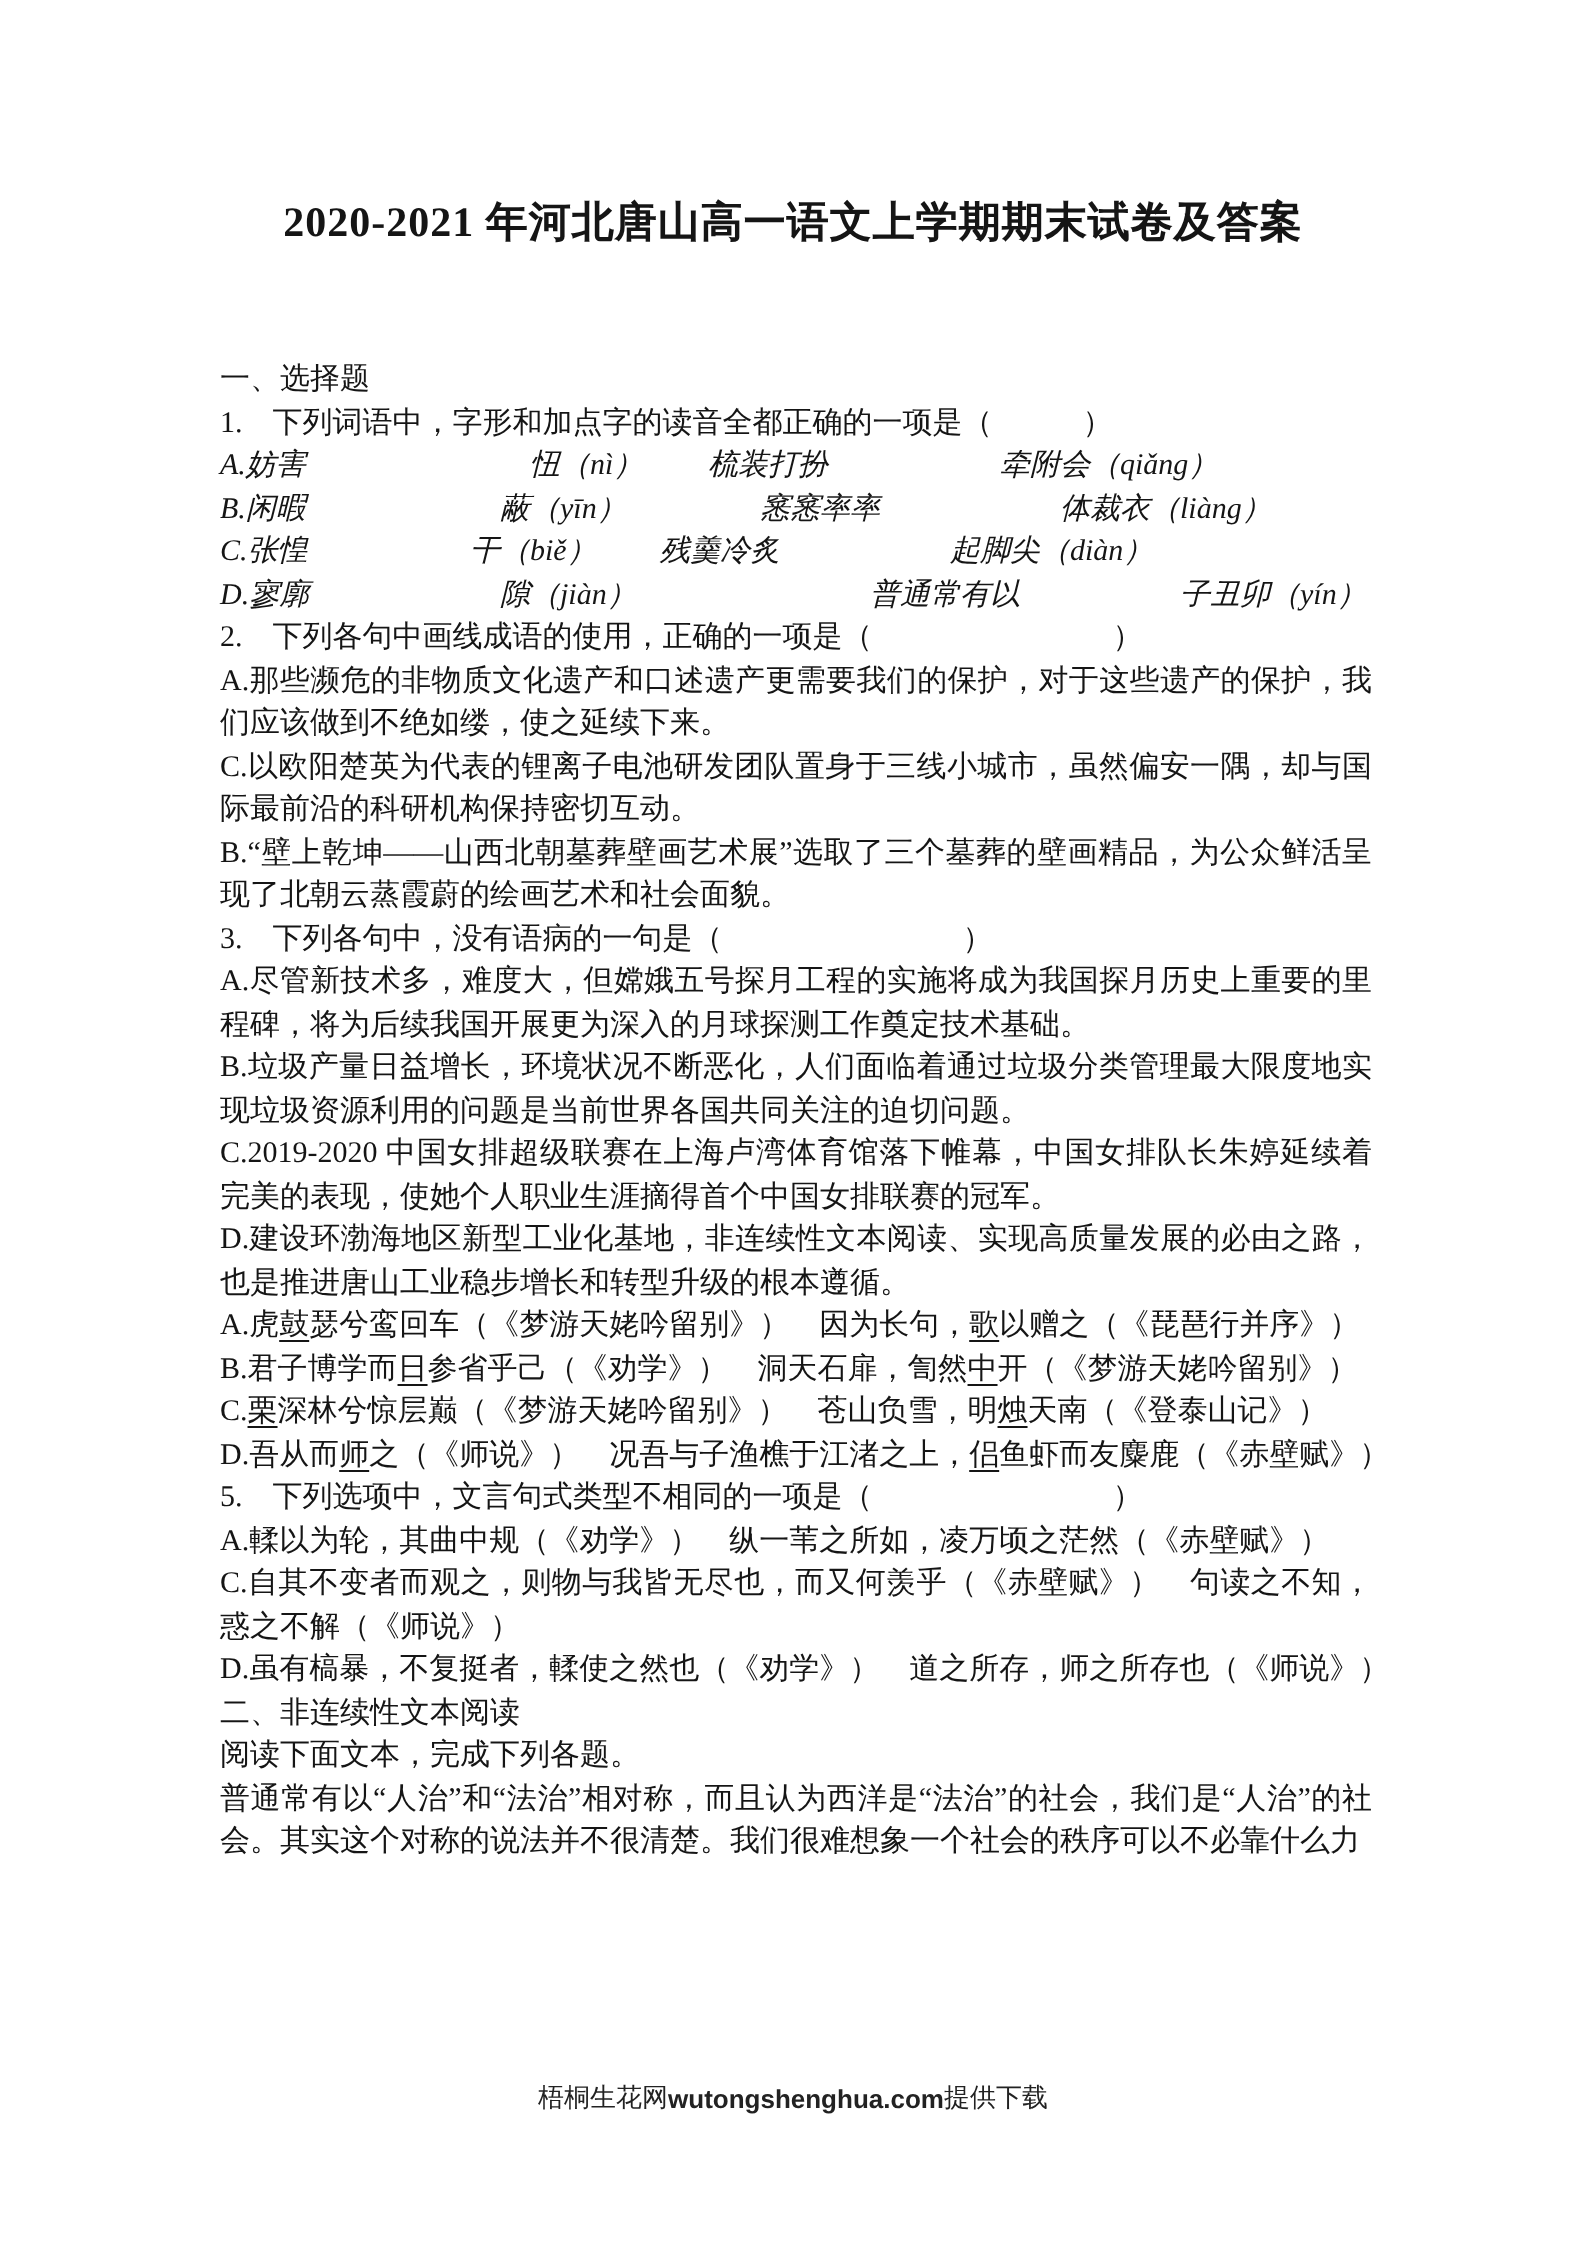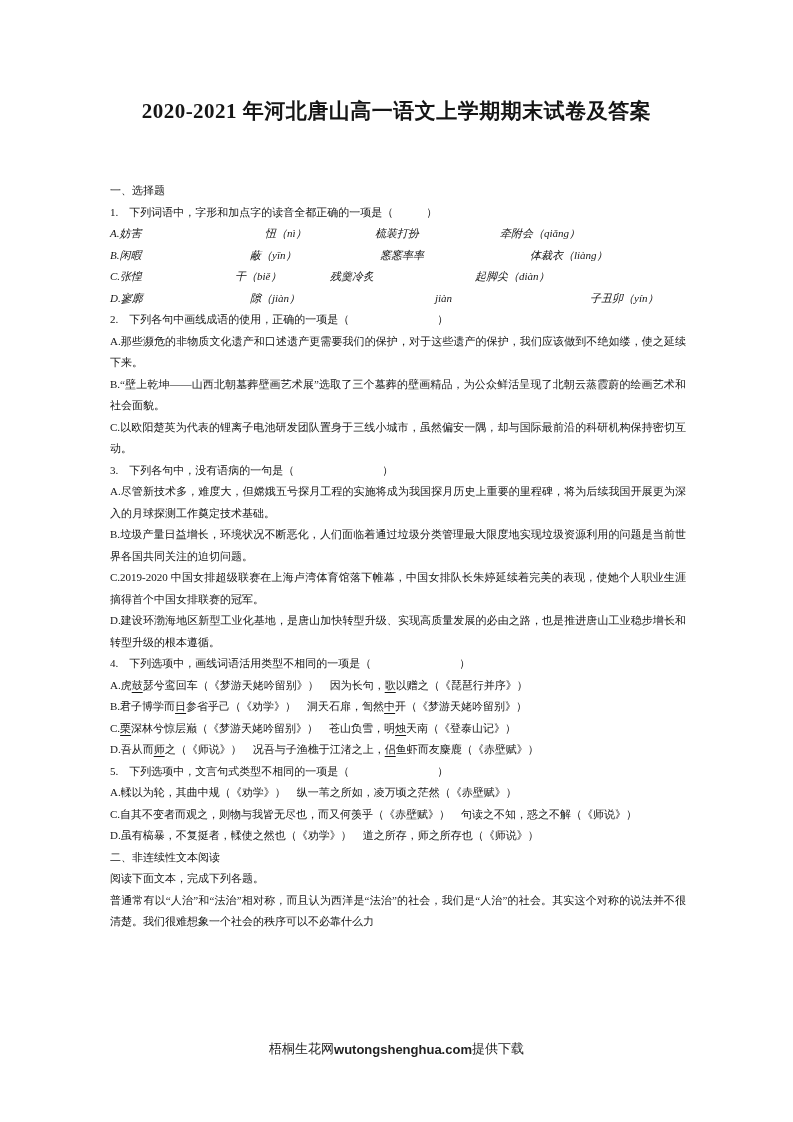--- a/index.html
+++ b/index.html
@@ -21,31 +21,31 @@
     text-align:center;
     font-size:21px;
     font-weight:bold;
     letter-spacing:0.5px;
   }
   .content{
     position:absolute;
     left:110px;
     top:180px;
     width:576px;
-    font-size:11px;
+    font-size:15px;
     line-height:21.5px;
     text-align:justify;
     text-justify:inter-ideograph;
   }
   .line{white-space:nowrap;}
   .para{white-space:normal;}
   .q1row{position:relative;height:21.5px;}
   .q1row .c{position:absolute;top:0;white-space:nowrap;font-style:italic;}
   .q1row .c1{left:0;}
-  #q1r0 .c2{left:155px;} #q1r0 .c3{left:265px;} #q1r0 .c4{left:390px;}
+  #q1r0 .c2{left:155px;} #q1r0 .c3{left:244px;} #q1r0 .c4{left:390px;}
   #q1r1 .c2{left:140px;} #q1r1 .c3{left:270px;} #q1r1 .c4{left:420px;}
   #q1r2 .c2{left:125px;} #q1r2 .c3{left:220px;} #q1r2 .c4{left:365px;}
   #q1r3 .c2{left:140px;} #q1r3 .c3{left:325px;} #q1r3 .c4{left:480px;}
   .uchar{text-decoration:underline;text-underline-offset:3px;}
   .footer{
     position:absolute;
     top:1040px;
     left:0;
     width:100%;
     display:flex;
@@ -87,36 +87,35 @@
     </div>
     <div class="q1row" id="q1r2">
       <span class="c c1">C.张惶</span>
       <span class="c c2">干（biě）</span>
       <span class="c c3">残羹冷炙</span>
       <span class="c c4">起脚尖（diàn）</span>
     </div>
     <div class="q1row" id="q1r3">
       <span class="c c1">D.寥廓</span>
       <span class="c c2">隙（jiàn）</span>
-      <span class="c c3">jiàn</span>
+      <span class="c c3">普通常有以</span>
       <span class="c c4">子丑卯（yín）</span>
     </div>
 
     <div class="line">2.　下列各句中画线成语的使用，正确的一项是（　　　　　　　　）</div>
     <div class="para">A.那些濒危的非物质文化遗产和口述遗产更需要我们的保护，对于这些遗产的保护，我们应该做到不绝如缕，使之延续下来。</div>
+    <div class="para">C.以欧阳楚英为代表的锂离子电池研发团队置身于三线小城市，虽然偏安一隅，却与国际最前沿的科研机构保持密切互动。</div>
     <div class="para">B.“壁上乾坤——山西北朝墓葬壁画艺术展”选取了三个墓葬的壁画精品，为公众鲜活呈现了北朝云蒸霞蔚的绘画艺术和社会面貌。</div>
-    <div class="para">C.以欧阳楚英为代表的锂离子电池研发团队置身于三线小城市，虽然偏安一隅，却与国际最前沿的科研机构保持密切互动。</div>
 
     <div class="line">3.　下列各句中，没有语病的一句是（　　　　　　　　）</div>
     <div class="para">A.尽管新技术多，难度大，但嫦娥五号探月工程的实施将成为我国探月历史上重要的里程碑，将为后续我国开展更为深入的月球探测工作奠定技术基础。</div>
     <div class="para">B.垃圾产量日益增长，环境状况不断恶化，人们面临着通过垃圾分类管理最大限度地实现垃圾资源利用的问题是当前世界各国共同关注的迫切问题。</div>
     <div class="para">C.2019-2020 中国女排超级联赛在上海卢湾体育馆落下帷幕，中国女排队长朱婷延续着完美的表现，使她个人职业生涯摘得首个中国女排联赛的冠军。</div>
-    <div class="para">D.建设环渤海地区新型工业化基地，是唐山加快转型升级、实现高质量发展的必由之路，也是推进唐山工业稳步增长和转型升级的根本遵循。</div>
+    <div class="para">D.建设环渤海地区新型工业化基地，非连续性文本阅读、实现高质量发展的必由之路，也是推进唐山工业稳步增长和转型升级的根本遵循。</div>
 
-    <div class="line">4.　下列选项中，画线词语活用类型不相同的一项是（　　　　　　　　）</div>
     <div class="line"><span>A.虎</span><span class="uchar">鼓</span><span>瑟兮鸾回车（《梦游天姥吟留别》）　因为长句，</span><span class="uchar">歌</span><span>以赠之（《琵琶行并序》）</span></div>
     <div class="line"><span>B.君子博学而</span><span class="uchar">日</span><span>参省乎己（《劝学》）　洞天石扉，訇然</span><span class="uchar">中</span><span>开（《梦游天姥吟留别》）</span></div>
     <div class="line"><span>C.</span><span class="uchar">栗</span><span>深林兮惊层巅（《梦游天姥吟留别》）　苍山负雪，明</span><span class="uchar">烛</span><span>天南（《登泰山记》）</span></div>
     <div class="line"><span>D.吾从而</span><span class="uchar">师</span><span>之（《师说》）　况吾与子渔樵于江渚之上，</span><span class="uchar">侣</span><span>鱼虾而友麋鹿（《赤壁赋》）</span></div>
 
     <div class="line">5.　下列选项中，文言句式类型不相同的一项是（　　　　　　　　）</div>
     <div class="line">A.輮以为轮，其曲中规（《劝学》）　纵一苇之所如，凌万顷之茫然（《赤壁赋》）</div>
     <div class="para">C.自其不变者而观之，则物与我皆无尽也，而又何羡乎（《赤壁赋》）　句读之不知，惑之不解（《师说》）</div>
     <div class="line">D.虽有槁暴，不复挺者，輮使之然也（《劝学》）　道之所存，师之所存也（《师说》）</div>
 

